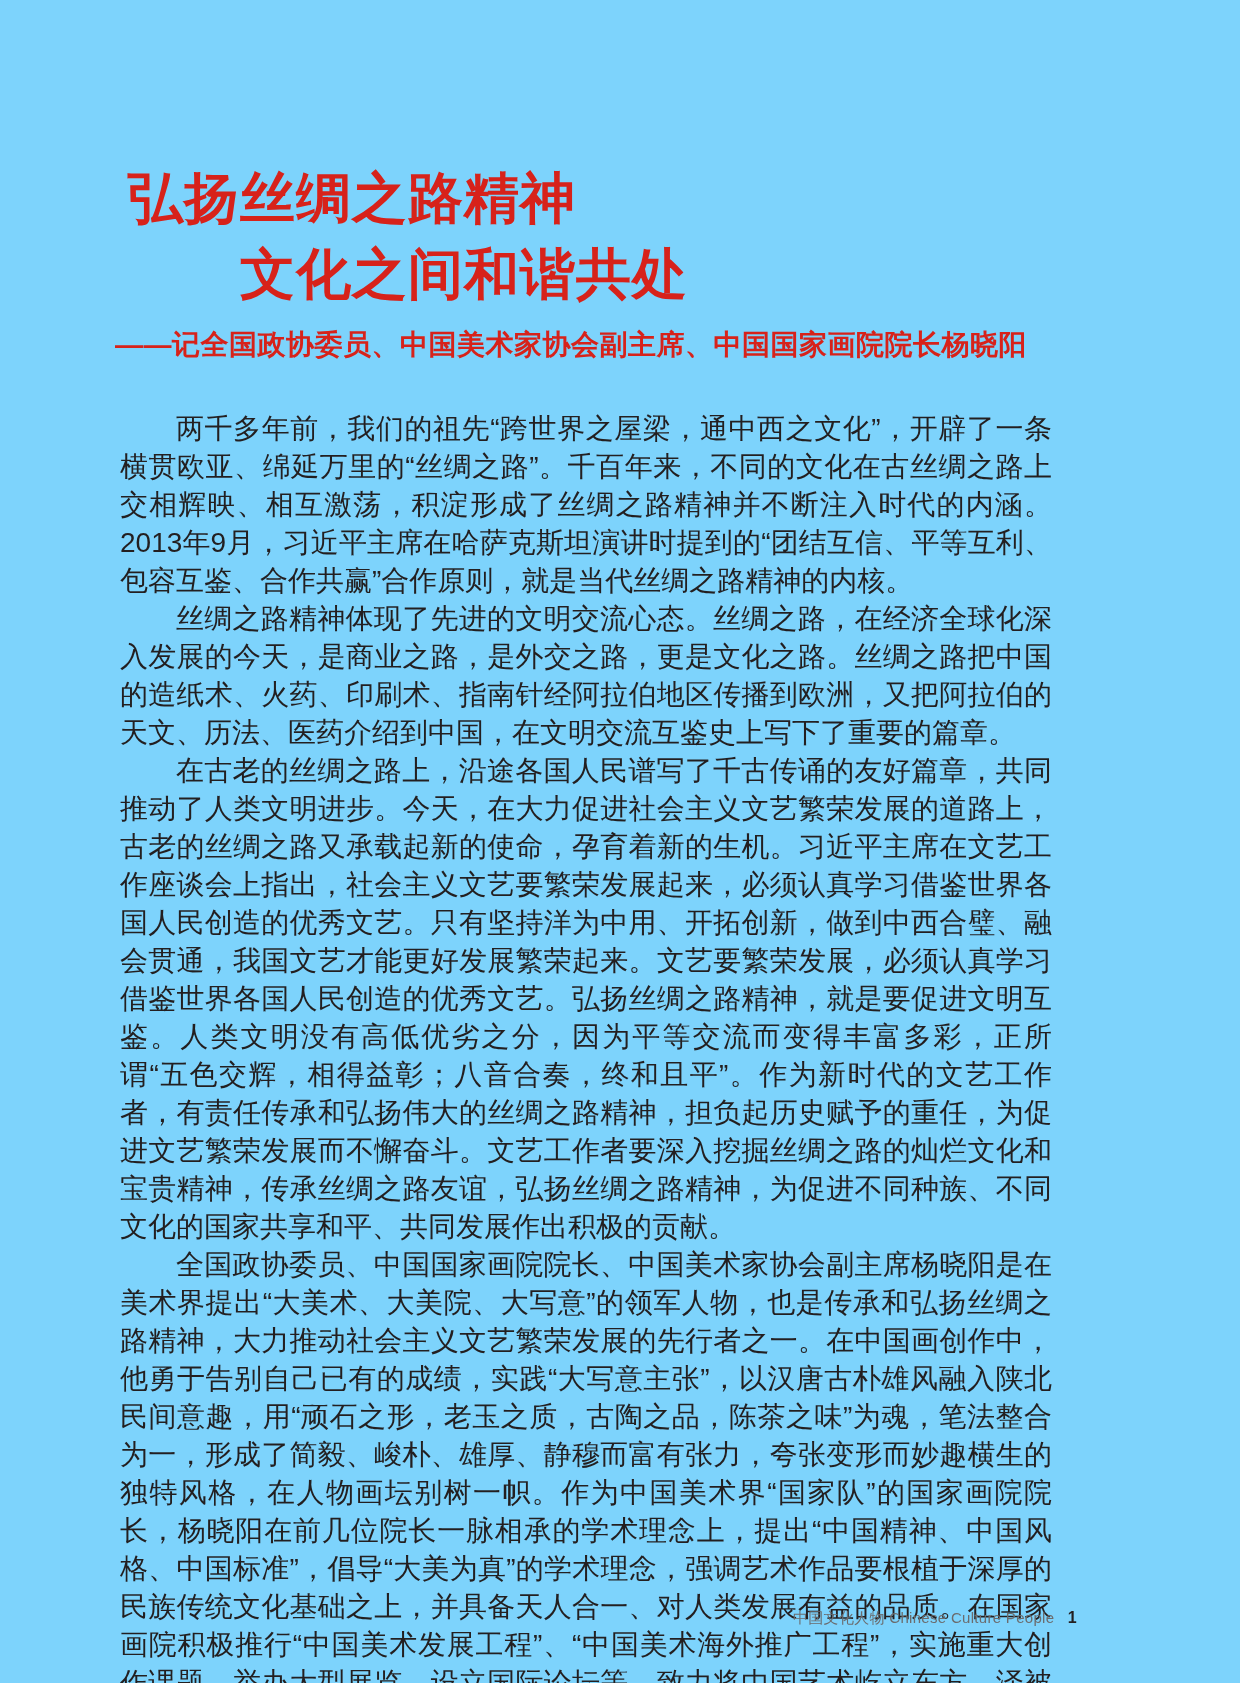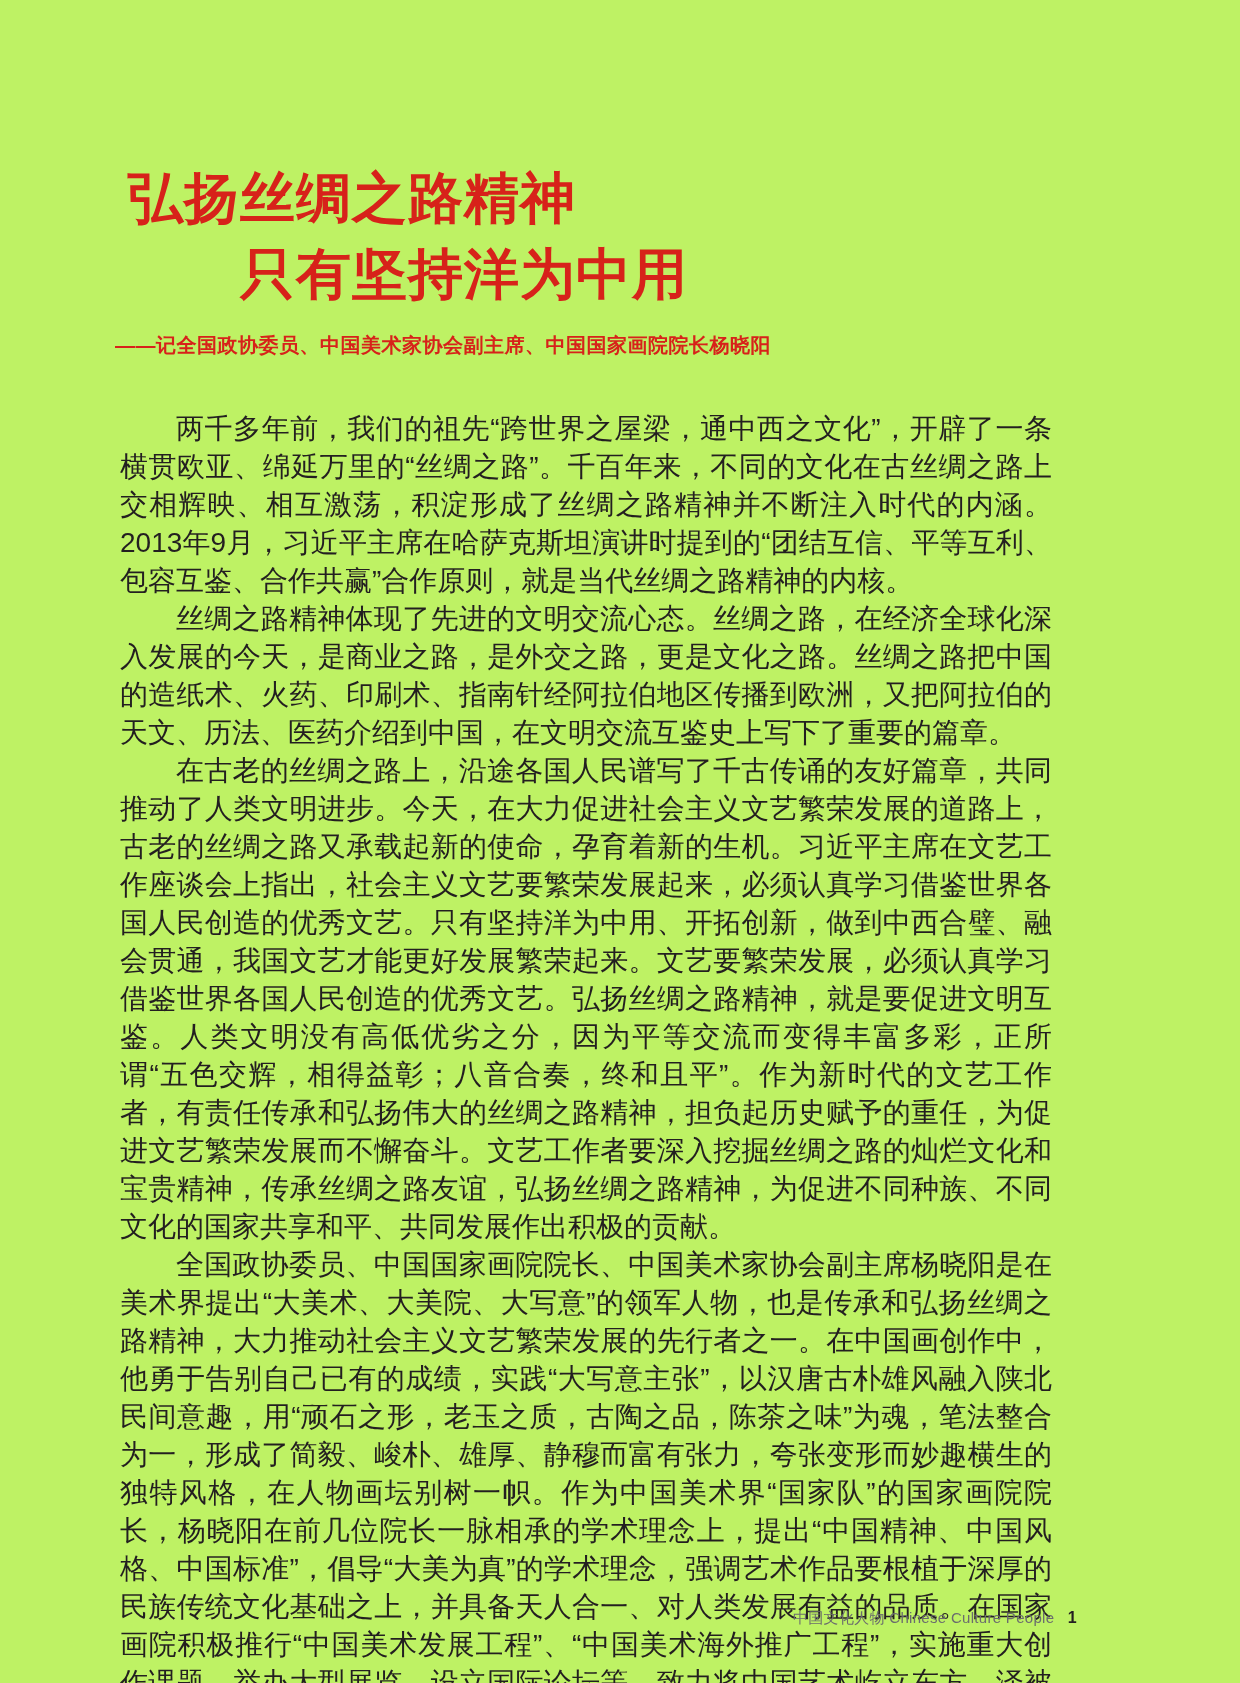--- a/index.html
+++ b/index.html
@@ -4,21 +4,21 @@
 <style>
   html, body {
     margin: 0;
     padding: 0;
     background: #ffffff;
   }
   .page {
     position: relative;
     width: 1240px;
     height: 1683px;
-    background: #bef264;
+    background: #7dd3fc;
     font-family: "Liberation Sans", "DejaVu Sans", sans-serif;
     overflow: hidden;
   }
   .article-header {
     padding-top: 160px;
     padding-left: 115px;
     padding-right: 150px;
   }
   .article-title {
     margin: 0;
@@ -33,21 +33,21 @@
     margin-left: 13px;
   }
   .title-line-2 {
     display: block;
     margin-left: 125px;
   }
   .article-subtitle {
     margin: 16px 0 0 0;
     color: #d7221a;
     font-weight: bold;
-    font-size: 20px;
+    font-size: 28px;
     line-height: 34px;
     letter-spacing: 0.5px;
   }
   .article-body {
     width: 932px;
     margin: 48px 0 0 120px;
     color: #231f20;
     font-size: 28px;
     line-height: 38px;
     text-align: justify;
@@ -74,21 +74,21 @@
   }
 </style>
 </head>
 <body>
 
 <div class="page">
 
   <header class="article-header">
     <h1 class="article-title">
       <span class="title-line-1">弘扬丝绸之路精神</span>
-      <span class="title-line-2">只有坚持洋为中用</span>
+      <span class="title-line-2">文化之间和谐共处</span>
     </h1>
     <p class="article-subtitle">——记全国政协委员、中国美术家协会副主席、中国国家画院院长杨晓阳</p>
   </header>
 
   <main class="article-body">
     <p>两千多年前，我们的祖先“跨世界之屋梁，通中西之文化”，开辟了一条横贯欧亚、绵延万里的“丝绸之路”。千百年来，不同的文化在古丝绸之路上交相辉映、相互激荡，积淀形成了丝绸之路精神并不断注入时代的内涵。2013年9月，习近平主席在哈萨克斯坦演讲时提到的“团结互信、平等互利、包容互鉴、合作共赢”合作原则，就是当代丝绸之路精神的内核。</p>
     <p>丝绸之路精神体现了先进的文明交流心态。丝绸之路，在经济全球化深入发展的今天，是商业之路，是外交之路，更是文化之路。丝绸之路把中国的造纸术、火药、印刷术、指南针经阿拉伯地区传播到欧洲，又把阿拉伯的天文、历法、医药介绍到中国，在文明交流互鉴史上写下了重要的篇章。</p>
     <p>在古老的丝绸之路上，沿途各国人民谱写了千古传诵的友好篇章，共同推动了人类文明进步。今天，在大力促进社会主义文艺繁荣发展的道路上，古老的丝绸之路又承载起新的使命，孕育着新的生机。习近平主席在文艺工作座谈会上指出，社会主义文艺要繁荣发展起来，必须认真学习借鉴世界各国人民创造的优秀文艺。只有坚持洋为中用、开拓创新，做到中西合璧、融会贯通，我国文艺才能更好发展繁荣起来。文艺要繁荣发展，必须认真学习借鉴世界各国人民创造的优秀文艺。弘扬丝绸之路精神，就是要促进文明互鉴。人类文明没有高低优劣之分，因为平等交流而变得丰富多彩，正所谓“五色交辉，相得益彰；八音合奏，终和且平”。作为新时代的文艺工作者，有责任传承和弘扬伟大的丝绸之路精神，担负起历史赋予的重任，为促进文艺繁荣发展而不懈奋斗。文艺工作者要深入挖掘丝绸之路的灿烂文化和宝贵精神，传承丝绸之路友谊，弘扬丝绸之路精神，为促进不同种族、不同文化的国家共享和平、共同发展作出积极的贡献。</p>
     <p>全国政协委员、中国国家画院院长、中国美术家协会副主席杨晓阳是在美术界提出“大美术、大美院、大写意”的领军人物，也是传承和弘扬丝绸之路精神，大力推动社会主义文艺繁荣发展的先行者之一。在中国画创作中，他勇于告别自己已有的成绩，实践“大写意主张”，以汉唐古朴雄风融入陕北民间意趣，用“顽石之形，老玉之质，古陶之品，陈茶之味”为魂，笔法整合为一，形成了简毅、峻朴、雄厚、静穆而富有张力，夸张变形而妙趣横生的独特风格，在人物画坛别树一帜。作为中国美术界“国家队”的国家画院院长，杨晓阳在前几位院长一脉相承的学术理念上，提出“中国精神、中国风格、中国标准”，倡导“大美为真”的学术理念，强调艺术作品要根植于深厚的民族传统文化基础之上，并具备天人合一、对人类发展有益的品质。在国家画院积极推行“中国美术发展工程”、“中国美术海外推广工程”，实施重大创作课题，举办大型展览，设立国际论坛等，致力将中国艺术屹立东方、泽被世界的精神气象，以及“美”与“真”的中国文化品格推向世界。为打造国家美术形象，为实现中华民族伟大复兴中国梦贡献着智慧和力量。</p>
   </main>

